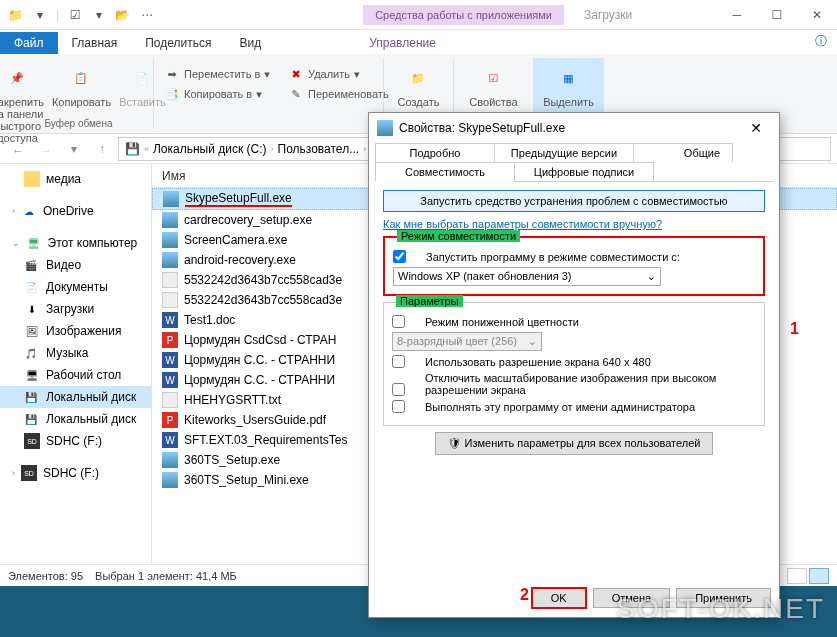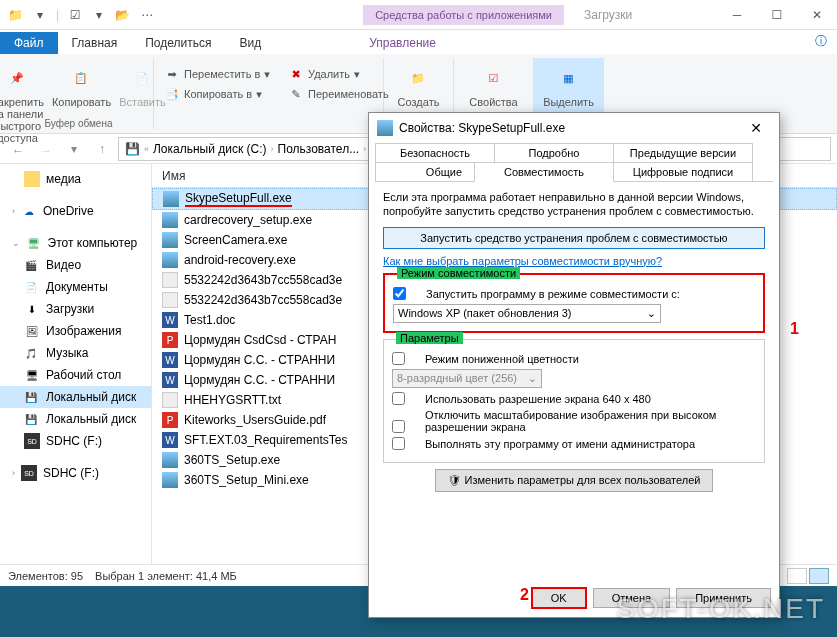--- a/index.html
+++ b/index.html
@@ -319,29 +319,27 @@
   </div>
 </div>
 
 <div class="dialog">
   <div class="dlg-title">
     <span class="fico exe" style="margin-right:6px"></span>
     <span>Свойства: SkypeSetupFull.exe</span>
     <span class="close">✕</span>
   </div>
   <div class="dlg-tabs">
-    <div class="dlg-tab" style="width:120px;text-align:center">Безопасность</div>
     <div class="dlg-tab" style="width:120px;text-align:center">Подробно</div>
     <div class="dlg-tab" style="width:140px;text-align:center">Предыдущие версии</div>
     <div class="dlg-tab row2" style="width:100px;text-align:right">Общие</div>
     <div class="dlg-tab row2 active" style="width:140px;text-align:center">Совместимость</div>
     <div class="dlg-tab row2" style="width:140px;text-align:center">Цифровые подписи</div>
   </div>
   <div class="dlg-body">
-    <div class="dlg-desc">Если эта программа работает неправильно в данной версии Windows, попробуйте запустить средство устранения проблем с совместимостью.</div>
     <button class="btn-troubleshoot">Запустить средство устранения проблем с совместимостью</button>
     <a class="link">Как мне выбрать параметры совместимости вручную?</a>
 
     <div class="fieldset hl">
       <div class="legend">Режим совместимости</div>
       <label class="chk-row">
         <input type="checkbox" checked="" style="">
         <span>Запустить программу в режиме совместимости с:</span>
       </label>
       <div class="combo">

